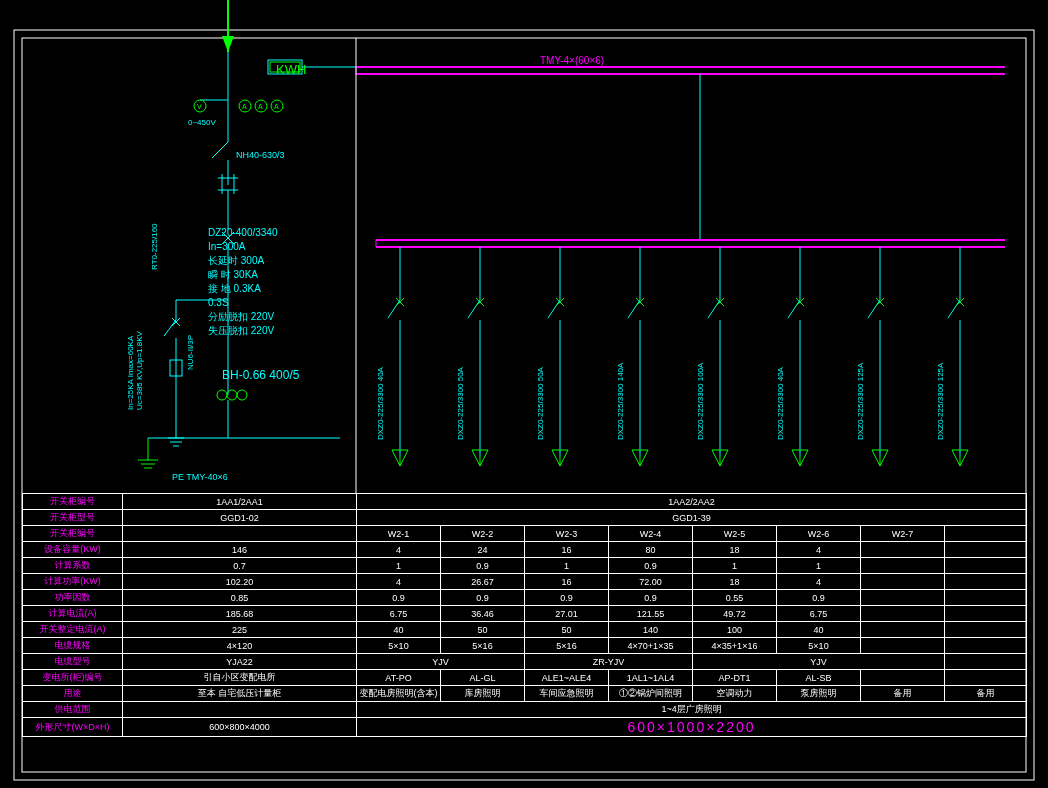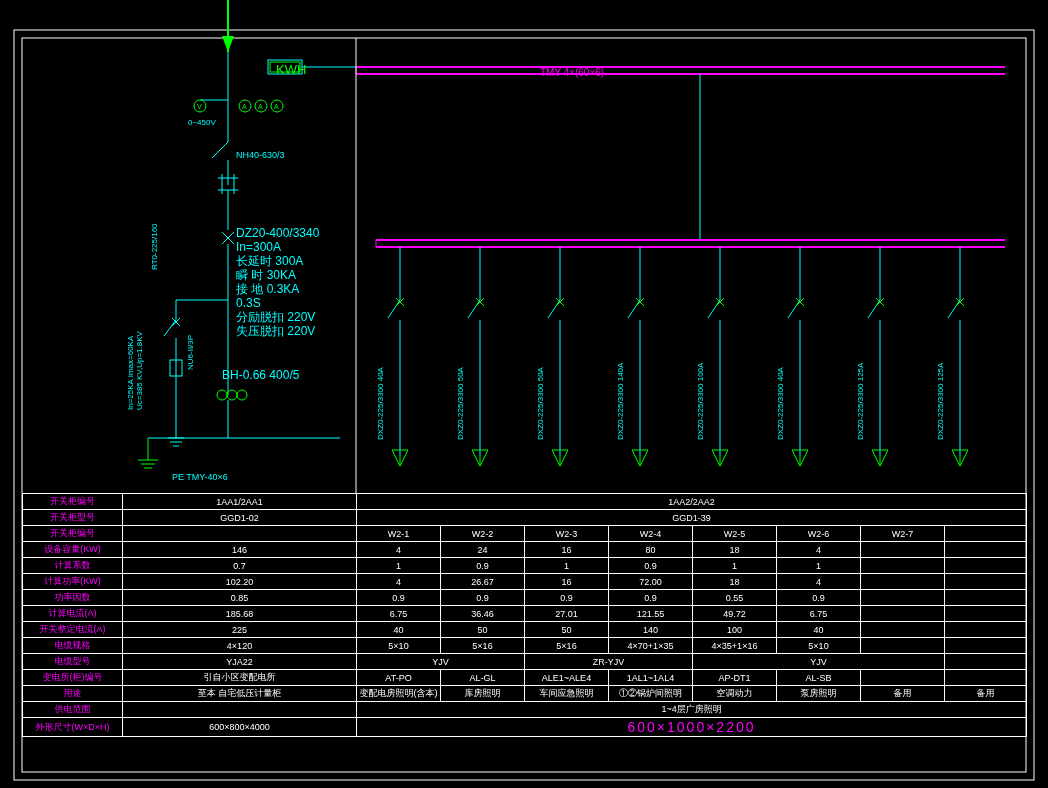--- a/index.html
+++ b/index.html
@@ -153,27 +153,27 @@
         <line x1="956" y1="298" x2="964" y2="306" stroke="#0f0"></line>
         <line x1="964" y1="298" x2="956" y2="306" stroke="#0f0"></line>
         <line x1="960" y1="320" x2="960" y2="456" stroke="#0ff"></line>
         <polygon points="960,466 952,450 968,450" fill="none" stroke="#0f0"></polygon>
         <line x1="960" y1="456" x2="960" y2="466" stroke="#0f0"></line>
       </g>
 </svg>
 
 <div class="txt green" style="left:276px;top:62px;font-size:13px">KWH</div>
 <div class="txt cyan" style="left:188px;top:118px;font-size:8px">0~450V</div>
-<div class="txt magenta" style="left:540px;top:67px;font-size:10px">TMY-4×(60×6)</div>
+<div class="txt magenta" style="left:540px;top:55px;font-size:10px">TMY-4×(60×6)</div>
 <div class="txt cyan" style="left:236px;top:150px;font-size:9px">NH40-630/3</div>
 <div class="txt cyan vert" style="left:150px;top:180px;font-size:8px;height:90px">RT0-225/160</div>
 <div class="txt cyan vert" style="left:126px;top:290px;font-size:8px;height:120px;white-space:pre">In=25KA Imax=60KA
 Uc=385 KV,Up=1.8KV</div>
 <div class="txt cyan vert" style="left:186px;top:300px;font-size:8px;height:70px">NU6-II/3P</div>
-<div class="txt cyan" style="left:236px;top:226px;font-size:12px;line-height:14px">
+<div class="txt cyan" style="left:208px;top:226px;font-size:10px;line-height:14px">
   <div>DZ20-400/3340</div>
   <div>In=300A</div>
   <div>长延时  300A</div>
   <div>瞬  时  30KA</div>
   <div>接  地  0.3KA</div>
   <div>        0.3S</div>
   <div>分励脱扣 220V</div>
   <div>失压脱扣 220V</div>
 </div>
 <div class="txt cyan" style="left:222px;top:368px;font-size:12px">BH-0.66 400/5</div>

